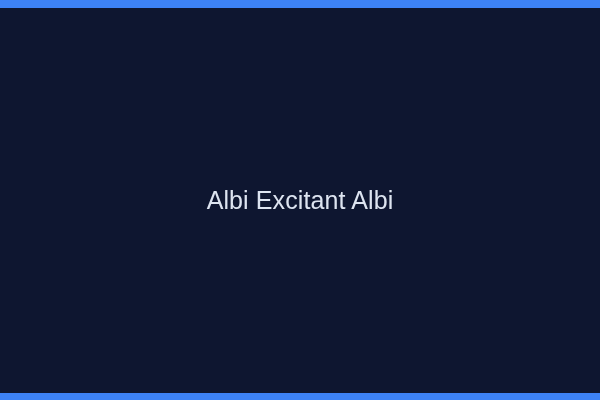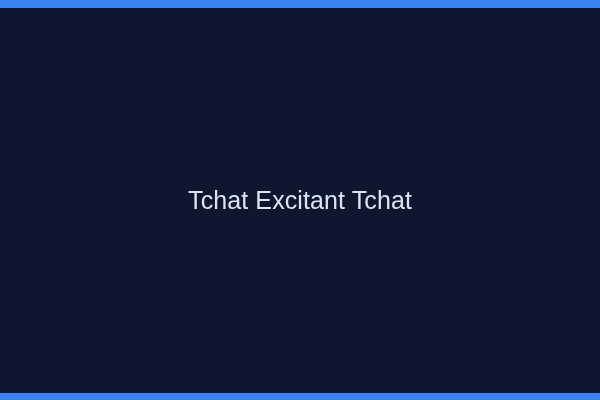--- a/index.html
+++ b/index.html
@@ -56,17 +56,17 @@
     user-select: none;
   }
 </style>
 </head>
 <body>
 
 <div class="placeholder-card">
 
   <div class="edge-band top"></div>
 
-  <div class="center-label">Tchat Excitant Tchat</div>
+  <div class="center-label">Albi Excitant Albi</div>
 
   <div class="edge-band bottom"></div>
 
 </div>
 
 </body></html>

